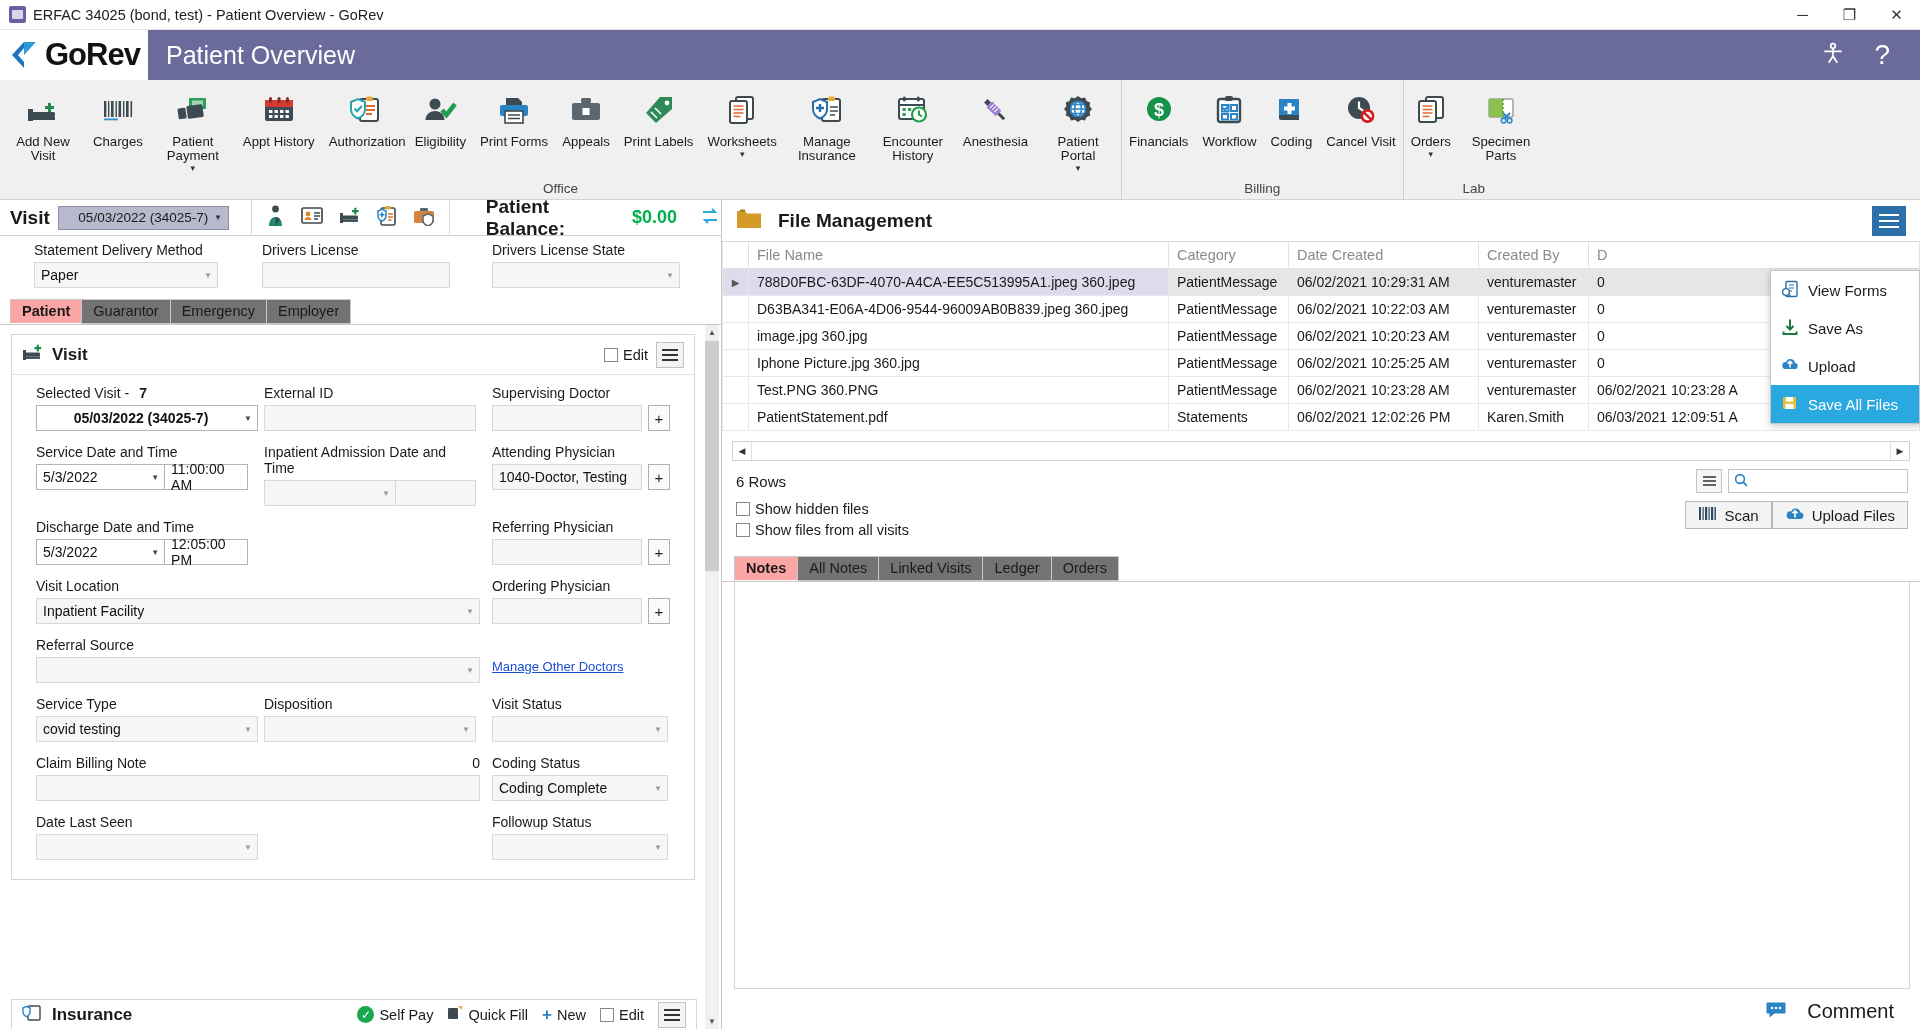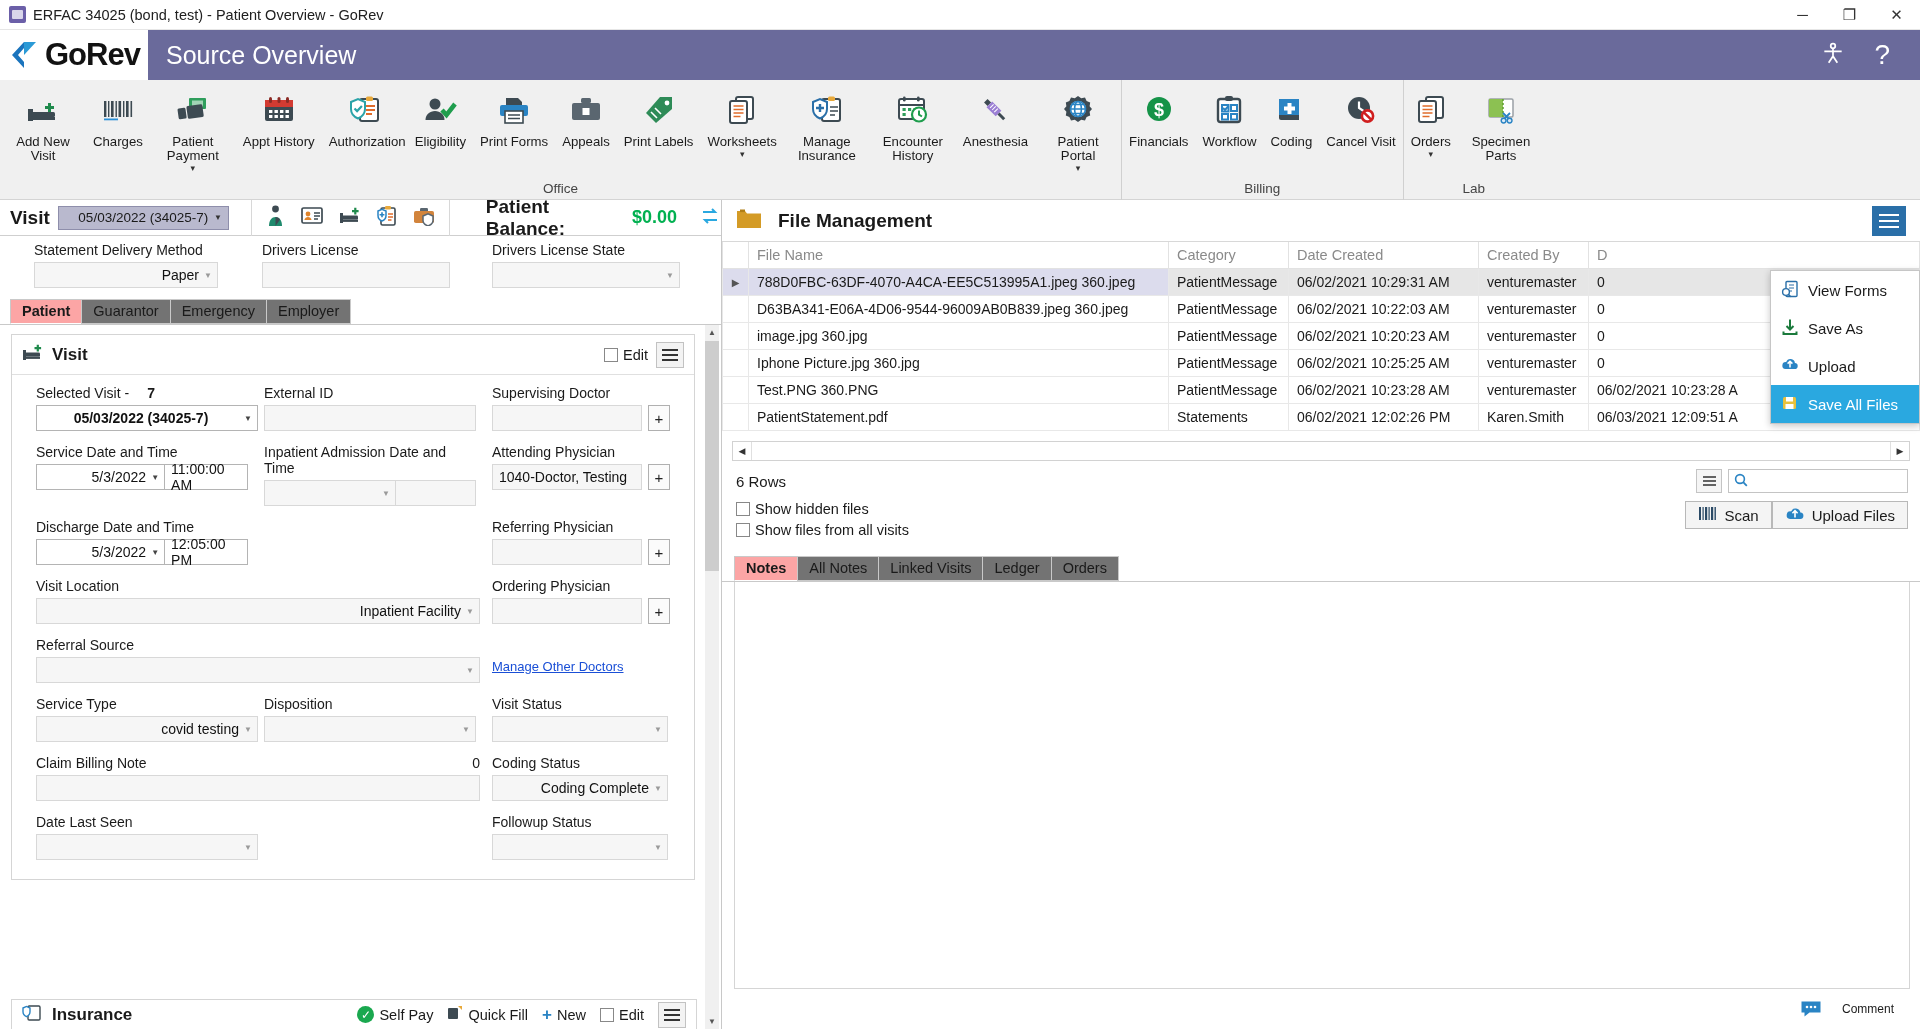--- a/index.html
+++ b/index.html
@@ -67,21 +67,21 @@
               display:flex; flex-direction:column; background:#fff; overflow:hidden; }
   .rightpane { flex:1; background:#fff; display:flex; flex-direction:column; }
 
   
   .toprow { display:flex; padding:6px 0 4px 34px; gap:0; }
   .fld { display:flex; flex-direction:column; }
   .fld .lab { font-size:14px; color:#1a1a1a; margin-bottom:4px; }
   .inp { height:26px; background:#f6f6f6; border:1px solid #d8d8d8; font-size:14px;
          padding:0 6px; display:flex; align-items:center; color:#111; }
   .inp.white { background:#fff; border-color:#b4b4b4; }
-  .inp.sel { position:relative; padding-right:18px; cursor:pointer;justify-content:flex-end; }
+  .inp.sel { position:relative; padding-right:18px; cursor:pointer; }
   .inp.sel .dd { position:absolute; right:5px; top:50%; transform:translateY(-50%);
                  font-size:8px; color:#9a9a9a; }
   .inp.sel.active .dd { color:#444; }
 
   
   .tabs { display:flex; padding-left:10px; margin-top:6px; border-bottom:1px solid #c9c9c9;
           height:27px; align-items:flex-end; }
   .tab { padding:3px 11px 4px; font-size:14.5px; border:1px solid #c9c9c9;
          background:#737373; margin-right:-1px; cursor:pointer; }
   .tab.on { background:#fca5a5; border-bottom:1px solid #fff; font-weight:bold; }
@@ -95,21 +95,21 @@
   .card-hd .right { margin-left:auto; display:flex; align-items:center; gap:8px; }
   .chk { display:flex; align-items:center; gap:5px; font-size:14.5px; cursor:pointer; }
   .chkbox { width:14px; height:14px; border:1px solid #888; background:#fff; }
   .hamb { width:28px; height:26px; border:1px solid #c2c2c2; background:#f3f3f3;
           display:flex; flex-direction:column; align-items:center; justify-content:center;
           gap:3px; cursor:pointer; }
   .hamb i { display:block; width:16px; height:2px; background:#333; }
 
   .grid3 { display:grid; grid-template-columns:228px 228px 1fr; padding:10px 0 6px 24px; }
   .g-cell { margin-bottom:13px; padding-right:16px; }
-  .g-lab { font-size:14px; margin-bottom:4px; display:flex; align-items:baseline; gap:18px; }
+  .g-lab { font-size:14px; margin-bottom:4px; display:flex; align-items:baseline; gap:10px; }
   .g-lab b { font-weight:bold; }
   .with-plus { display:flex; gap:6px; }
   .plusbtn { width:22px; height:26px; border:1px solid #b0b0b0; background:#fbfbfb;
              display:flex; align-items:center; justify-content:center; font-size:15px;
              cursor:pointer; color:#222; }
   .link { color:#1a4fd6; font-size:13px; text-decoration:underline; cursor:pointer; }
   .dt2 { display:flex; }
 
   .vscroll { position:absolute; right:2px; top:0; width:14px; bottom:0; background:#f0f0f0; }
   .vscroll .thumb { position:absolute; left:0; width:14px; background:#cdcdcd; }
@@ -173,22 +173,22 @@
             align-items:center; gap:7px; padding:0 12px; font-size:15px; cursor:pointer; }
 
   .ntabs { display:flex; padding-left:12px; margin-top:16px; border-bottom:1px solid #c9c9c9;
            height:28px; align-items:flex-end; }
   .ntabs .tab { font-size:14.5px; }
   .notesbody { flex:1; margin:0 10px 0 12px; border:1px solid #d5d5d5; border-top:none;
                background:#fff; }
 
   .bottombar { height:40px; display:flex; align-items:center; justify-content:flex-end;
                padding-right:14px; }
-  .commentbtn { height:28px; display:flex; align-items:center; gap:20px; padding:0 12px;
-                font-size:12px; cursor:pointer; }
+  .commentbtn { height:28px; display:flex; align-items:flex-end; gap:20px; padding:0 12px;
+                font-size:20px; cursor:pointer; }
 </style>
 </head>
 <body>
 
 <div class="titlebar">
   <div class="tb-ico"></div>
   <div class="tb-title">ERFAC 34025 (bond, test) - Patient Overview - GoRev</div>
   <div class="tb-btns">
     <div class="tb-btn">─</div>
     <div class="tb-btn">❐</div>
@@ -198,21 +198,21 @@
 
 <div class="apphdr">
   <div class="brand">
     <svg width="40" height="40" viewBox="0 0 40 40">
       <path d="M8 20 L20 7 L20 13 L14 20 L20 27 L20 33 Z" fill="#1b74bd"></path>
       <path d="M20 7 L32 7 L20 20 Z" fill="#2b9ad6"></path>
     </svg>
     <span class="brand-txt">GoRev</span>
   </div>
   <div class="hdrbar">
-    <div class="hdr-title">Source Overview</div>
+    <div class="hdr-title">Patient Overview</div>
     <div class="hdr-right">
       <span class="hdr-ico">
         <svg width="26" height="26" viewBox="0 0 24 24" fill="none" stroke="#ffffff" stroke-width="1.6">
           <circle cx="12" cy="4.6" r="2.1"></circle>
             <path d="M4 9.5h16M12 7v7M8 20l4-6 4 6"></path>
         </svg>
       </span>
       <span class="hdr-q">?</span>
     </div>
   </div>

